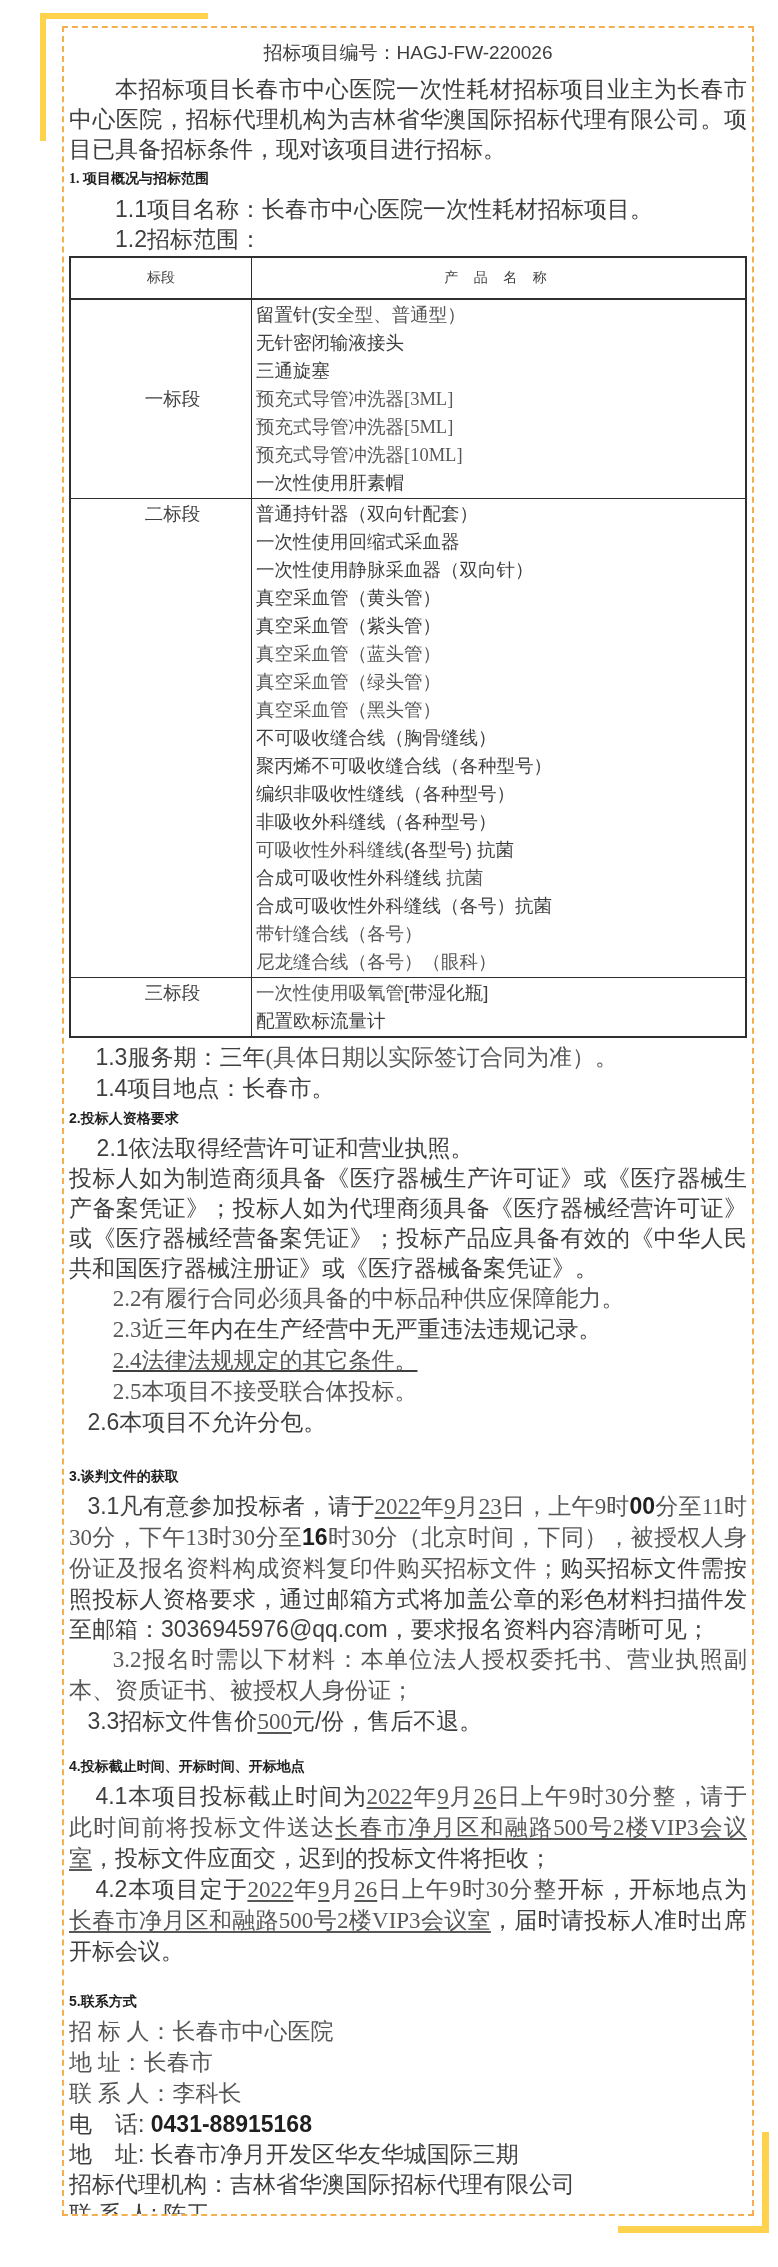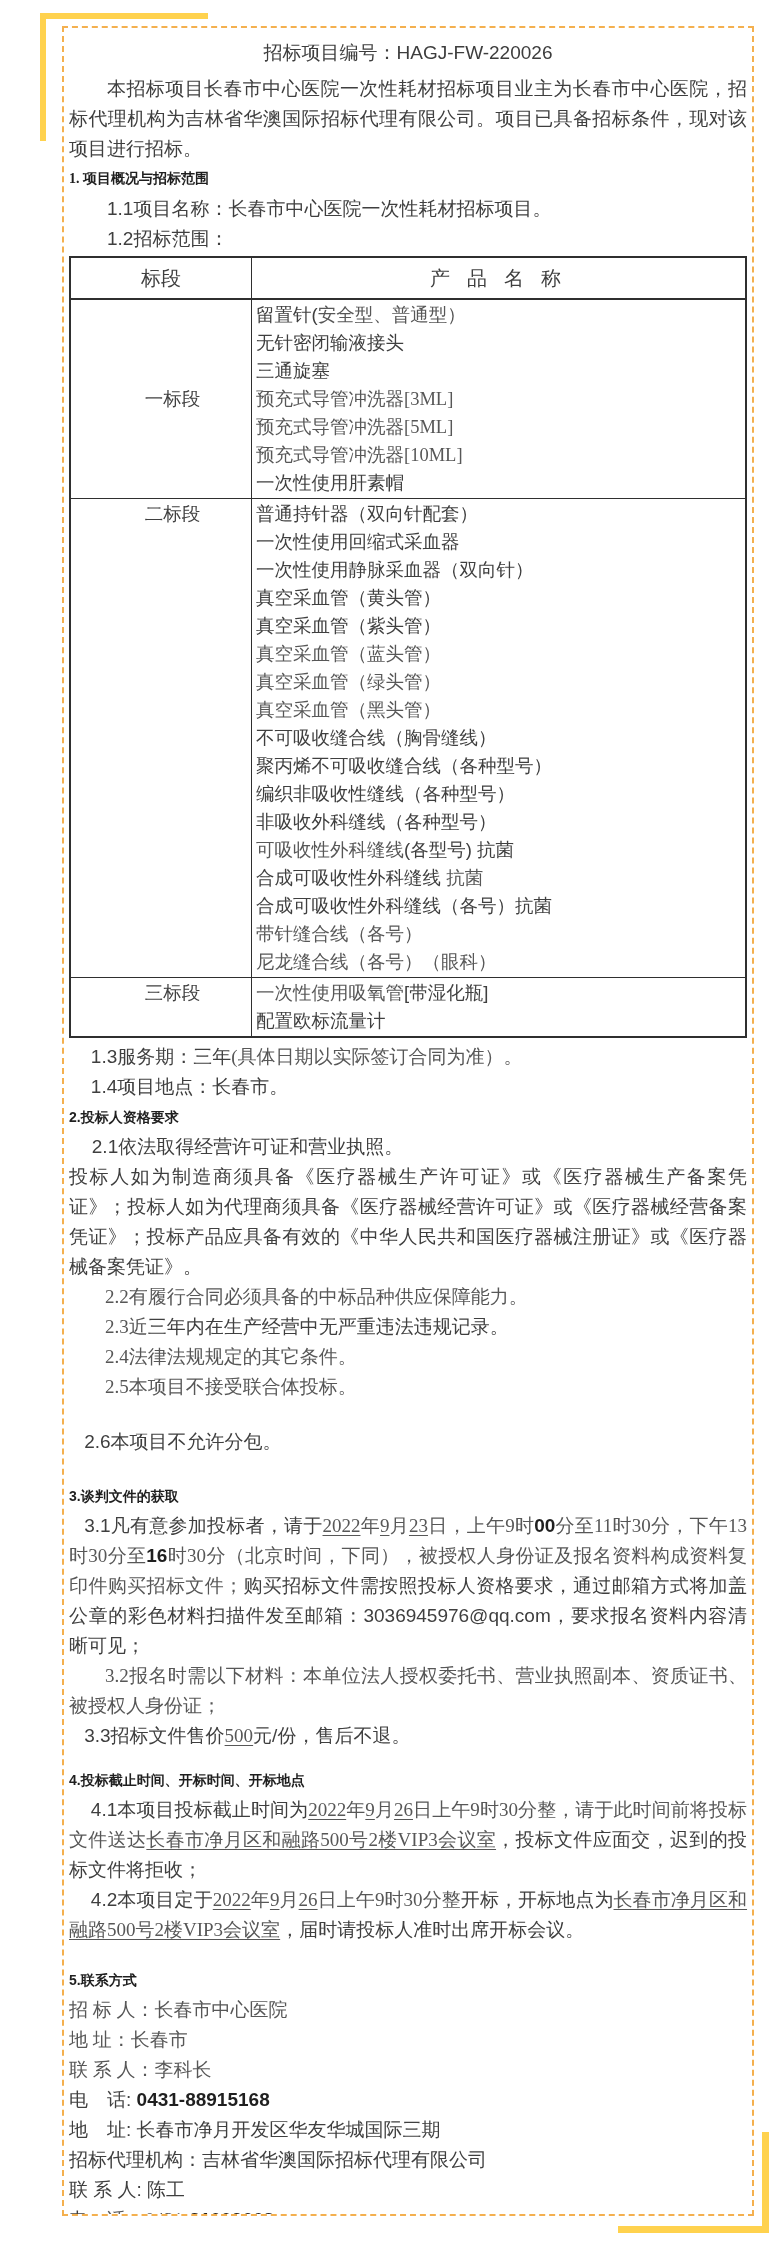--- a/index.html
+++ b/index.html
@@ -25,35 +25,35 @@
   .doc-title{
     text-align:center;font-size:19px;line-height:30px;color:#3d3d3d;
     margin:4px 0 6px 0;
   }
   .heading{
     font-size:14px;font-weight:bold;color:var(--ink-dark);
     line-height:30px;margin:0;
   }
   .heading.serif{font-family:"Liberation Serif","DejaVu Serif",serif;}
   .para{
-    font-size:19px;line-height:30px;color:var(--ink);margin:0;
+    font-size:23px;line-height:30px;color:var(--ink);margin:0;
   }
   .para.just{text-align:justify;}
   .r-s{font-family:"Liberation Serif","DejaVu Serif",serif;color:var(--ink-serif);}
   .r-u{text-decoration:underline;text-underline-offset:3px;}
   .r-b{font-weight:bold;color:var(--ink-dark);}
   table.scope-table{
     width:100%;border-collapse:collapse;margin:2px 0 4px 0;
     border:2px solid var(--table-border);
   }
   table.scope-table th, table.scope-table td{
     border:1px solid var(--table-border);
   }
   table.scope-table thead th{
-    height:38px;font-weight:normal;font-size:20px;color:var(--ink);
+    height:38px;font-weight:normal;font-size:14px;color:var(--ink);
     border-bottom:2px solid var(--table-border);
     text-align:center;
   }
   th.prod-header{
     font-family:"Liberation Serif","DejaVu Serif",serif;color:#5a5a5a;
     letter-spacing:6px;
   }
   td.lot-cell{
     width:155px;text-align:center;font-size:18.5px;color:var(--ink);
     line-height:28px;
@@ -129,23 +129,23 @@
         </tr>
       </tbody>
     </table>
     <p class="para" style="text-indent: 1.15em;"><span>1.3服务期：三年</span><span class="r-s">(具体日期以实际签订合同为准）。</span></p>
     <p class="para" style="text-indent: 1.15em;"><span>1.4项目地点：长春市。</span></p>
     <div class="heading"><span>2.投标人资格要求</span></div>
     <p class="para" style="text-indent: 1.2em;"><span>2.1依法取得经营许可证和营业执照。</span></p>
     <p class="para just"><span>投标人如为制造商须具备《医疗器械生产许可证》或《医疗器械生产备案凭证》；投标人如为代理商须具备《医疗器械经营许可证》或《医疗器械经营备案凭证》；投标产品应具备有效的《中华人民共和国医疗器械注册证》或《医疗器械备案凭证》。</span></p>
     <p class="para" style="text-indent: 1.9em;"><span class="r-s">2.2有履行合同必须具备的中标品种供应保障能力。</span></p>
     <p class="para" style="text-indent: 1.9em;"><span class="r-s">2.3近</span><span>三年内在生产经营中无严重违法违规记录。</span></p>
-    <p class="para" style="text-indent: 1.9em;"><span class="r-s">2.4法律法规规定的其它条件。</span></p>
+    <p class="para" style="text-indent: 1.9em; text-decoration: underline;"><span class="r-s">2.4法律法规规定的其它条件。</span></p>
     <p class="para" style="text-indent: 1.9em;"><span class="r-s">2.5本项目不接受联合体投标。</span></p>
-    <p class="para" style="text-indent: 0.8em; margin-top: 25px;"><span>2.6本项目不允许分包。</span></p>
+    <p class="para" style="text-indent: 0.8em;"><span>2.6本项目不允许分包。</span></p>
     <div style="height: 24px;"></div>
     <div class="heading"><span>3.谈判文件的获取</span></div>
     <p class="para just" style="text-indent: 0.8em;"><span>3.1凡有意参加投标者，请于</span><span class="r-s r-u">2022</span><span class="r-s">年</span><span class="r-s r-u">9</span><span class="r-s">月</span><span class="r-s r-u">23</span><span class="r-s">日，上午9时</span><span class="r-b">00</span><span class="r-s">分至11时30分，下午13时30分至</span><span class="r-b">16</span><span class="r-s">时30分（北京时间，下同），被授权人身份证及报名资料构成资料复印件购买招标文件；</span><span>购买招标文件需按照投标人资格要求，通过邮箱方式将加盖公章的彩色材料扫描件发至邮箱：3036945976@qq.com，要求报名资料内容清晰可见；</span></p>
     <p class="para just" style="text-indent: 1.9em;"><span class="r-s">3.2报名时需以下材料：本单位法人授权委托书、营业执照副本、资质证书、被授权人身份证；</span></p>
     <p class="para" style="text-indent: 0.8em;"><span>3.3招标文件售价</span><span class="r-s r-u">500</span><span>元/份，售后不退。</span></p>
     <div style="height: 14px;"></div>
     <div class="heading"><span>4.投标截止时间、开标时间、开标地点</span></div>
     <p class="para just" style="text-indent: 1.15em;"><span>4.1本项目投标截止时间为</span><span class="r-s r-u">2022</span><span class="r-s">年</span><span class="r-s r-u">9</span><span class="r-s">月</span><span class="r-s r-u">26</span><span class="r-s">日上午9时30分整，请于此时间前将投标文件送达</span><span class="r-s r-u">长春市净月区和融路500号2楼VIP3会议室</span><span>，投标文件应面交，迟到的投标文件将拒收；</span></p>
     <p class="para just" style="text-indent: 1.15em;"><span>4.2本项目定于</span><span class="r-s r-u">2022</span><span class="r-s">年</span><span class="r-s r-u">9</span><span class="r-s">月</span><span class="r-s r-u">26</span><span class="r-s">日上午9时30分整</span><span>开标，开标地点为</span><span class="r-s r-u">长春市净月区和融路500号2楼VIP3会议室</span><span>，届时请投标人准时出席开标会议。</span></p>
     <div style="height: 20px;"></div>

